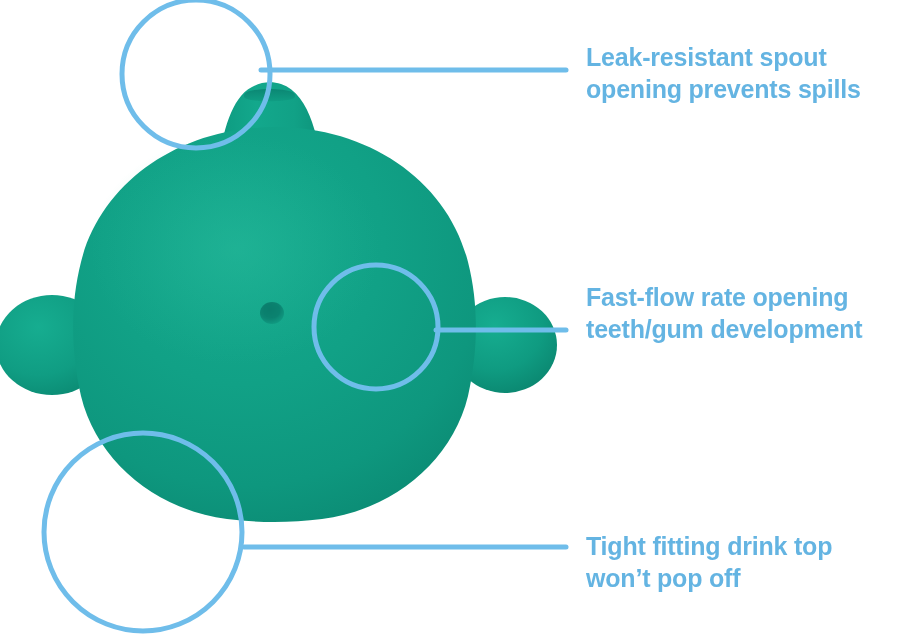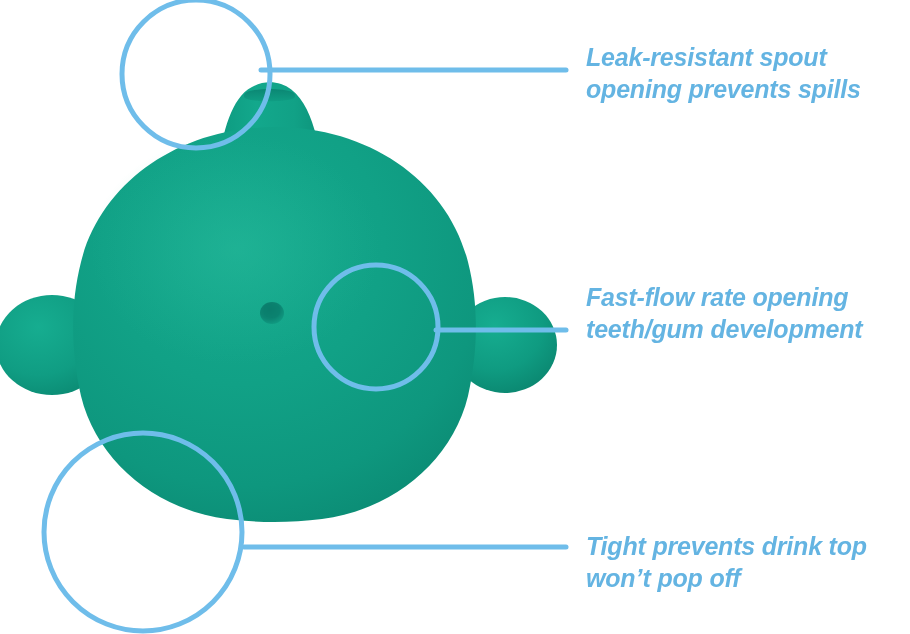--- a/index.html
+++ b/index.html
@@ -29,21 +29,20 @@
   .callout-text {
     position: absolute;
     font-family: "Liberation Sans", sans-serif;
     font-weight: bold;
     font-size: 25px;
     line-height: 1.28;
     letter-spacing: -0.2px;
     color: #64b4e2;
     white-space: pre-line;
     margin: 0;
-    font-style: italic;
   }
   #callout-text-spout   { left: 586px; top: 41px; width: 320px; }
   #callout-text-flow    { left: 586px; top: 281px; width: 324px; }
   #callout-text-fit     { left: 586px; top: 530px; width: 320px; }
 </style>
 </head>
 <body>
 
 <div id="infographic">
 
@@ -126,16 +125,16 @@
       <circle cx="143" cy="532" r="99"></circle>
     </g>
   </svg>
 
   <p class="callout-text" id="callout-text-spout">Leak-resistant spout
 opening prevents spills</p>
 
   <p class="callout-text" id="callout-text-flow">Fast-flow rate opening
 teeth/gum development</p>
 
-  <p class="callout-text" id="callout-text-fit">Tight prevents drink top
+  <p class="callout-text" id="callout-text-fit">Tight fitting drink top
 won’t pop off</p>
 
 </div>
 
 </body></html>

